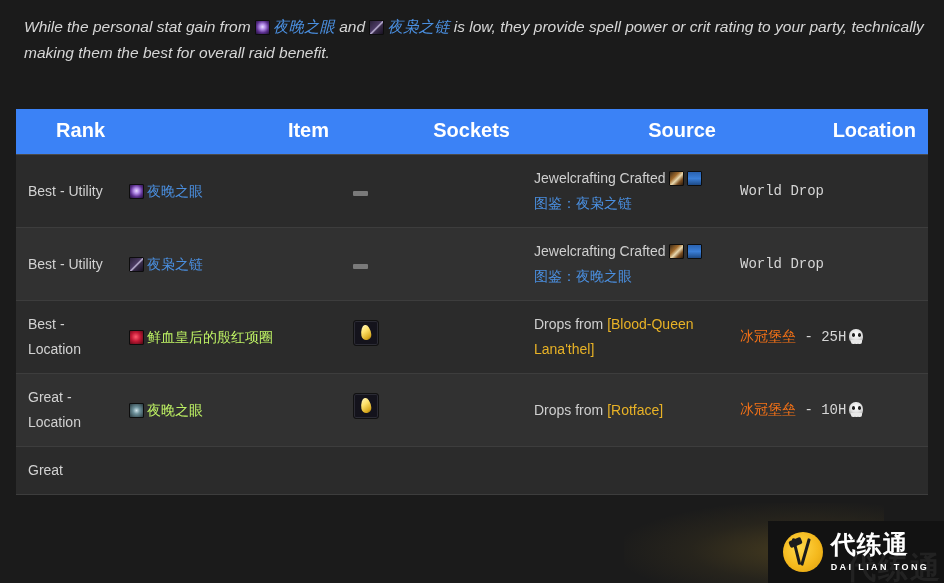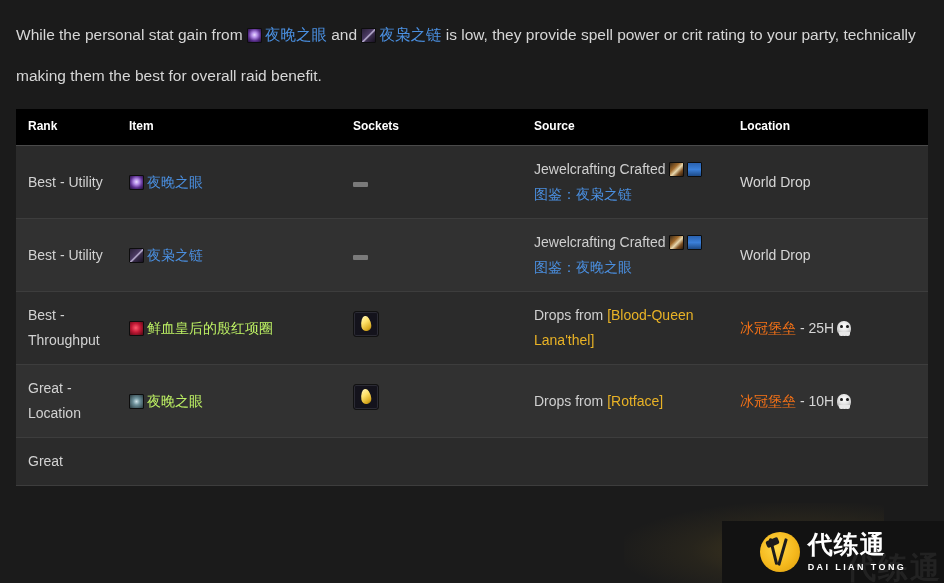--- a/index.html
+++ b/index.html
@@ -8,24 +8,25 @@
     background:#1b1b1b;
     font-family:"Liberation Sans",sans-serif;
     color:#d8d8d8;
     overflow:hidden;
     position:relative;
   }
 
   
   .intro{
     position:absolute;
-    left:16px; top:14px; width:912px;
+    left:24px; top:14px; width:912px;
     font-size:15.5px;
-    line-height:41px;
+    line-height:26px;
     color:#d6d6d6;
+    font-style:italic;
   }
   .intro .lnk{color:#4a8fe0;text-decoration:none;}
 
   
   .ico{
     display:inline-block;
     width:15px;height:15px;
     vertical-align:-3px;
     border:1px solid #0d0d0d;
     box-sizing:border-box;
@@ -62,26 +63,26 @@
   }
 
   
   table.bis{
     position:absolute;left:16px;top:109px;width:912px;
     border-collapse:collapse;
     background:#2d2d2d;
     table-layout:fixed;
   }
   table.bis th{
-    text-align:left;
-    font-size:12px;
+    text-align:right;
+    font-size:20px;
     font-weight:bold;
     color:#ffffff;
     padding:10px 12px 12px 12px;
-    background:#000000;
+    background:#3b82f6;
     border-bottom:1px solid #4a4a4a;
   }
   table.bis td{
     font-size:14px;
     color:#d2d2d2;
     padding:11px 12px;
     border-bottom:1px solid #3d3d3d;
     vertical-align:middle;
     line-height:25px;
   }
@@ -95,21 +96,21 @@
   .col-location{width:200px;}
 
   td.rank{color:#dcdcdc;}
   .item-line{white-space:nowrap;}
   .item-name{color:#bef264;text-decoration:none;}
   .item-name.blue{color:#4a8fe0;}
   .src-txt{color:#cfcfcf;text-align:right;}
   .npc-link{color:#e8b226;text-decoration:none;}
   .recipe-link{color:#4a8fe0;text-decoration:none;}
   .zone-link{color:#f97316;text-decoration:none;}
-  .diff-txt{color:#d6d6d6;}
+  .diff-txt{color:#d6d6d6;font-family:Liberation Mono, monospace;}
   .skull{
     display:inline-block;width:14px;height:14px;vertical-align:-2px;margin-left:3px;
     background:radial-gradient(circle at 50% 38%,#ffffff 0%,#e3e3e3 45%,#9a9a9a 100%);
     border-radius:48% 48% 38% 38%;position:relative;
   }
   .skull::before{
     content:"";position:absolute;left:2.5px;top:4px;width:3px;height:3.5px;
     background:#1d1d1d;border-radius:50%;
     box-shadow:6px 0 0 #1d1d1d;
   }
@@ -119,21 +120,21 @@
     box-shadow:-3px 0 0 #e8e8e8, 3px 0 0 #e8e8e8;
   }
 
   
   .glow{
     position:absolute;right:60px;bottom:0;width:260px;height:80px;
     background:radial-gradient(ellipse at 70% 60%, rgba(226,178,46,0.22) 0%, rgba(226,178,46,0.06) 45%, rgba(226,178,46,0) 75%);
     pointer-events:none;
   }
   .watermark{
-    position:absolute;right:0;bottom:0;width:222px;height:62px;
+    position:absolute;right:0;bottom:0;width:176px;height:62px;
     background:#121212;
     display:flex;align-items:center;justify-content:center;gap:8px;
     overflow:hidden;
   }
   .wm-badge{
     width:40px;height:40px;border-radius:50%;
     background:radial-gradient(circle at 42% 40%,#ffd84a 0%,#f5b91d 55%,#d99b0c 100%);
     position:relative;flex:0 0 auto;
   }
   .wm-badge .pick{
@@ -193,21 +194,21 @@
       <tr>
         <td class="rank">Best - Utility</td>
         <td>
           <div class="item-line"><span class="ico chain"></span><a href="#" class="item-name blue">夜枭之链</a></div>
         </td>
         <td><span class="socket-dash"></span></td>
         <td><span class="src-txt">Jewelcrafting Crafted </span><span class="ico recipe"></span><span class="ico sheet"></span><a href="#" class="recipe-link">图鉴：夜晚之眼</a></td>
         <td><span class="diff-txt">World Drop</span></td>
       </tr>
       <tr>
-        <td class="rank">Best - Throughput</td>
+        <td class="rank">Best - Location</td>
         <td>
           <div class="item-line"><span class="ico choker"></span><a href="#" class="item-name">鲜血皇后的殷红项圈</a></div>
         </td>
         <td><span class="socket-gem"></span></td>
         <td><span class="src-txt">Drops from </span><a href="#" class="npc-link">[Blood-Queen Lana'thel]</a></td>
         <td><a href="#" class="zone-link">冰冠堡垒</a><span class="diff-txt"> - 25H</span><span class="skull"></span></td>
       </tr>
       <tr>
         <td class="rank">Great - Location</td>
         <td>

